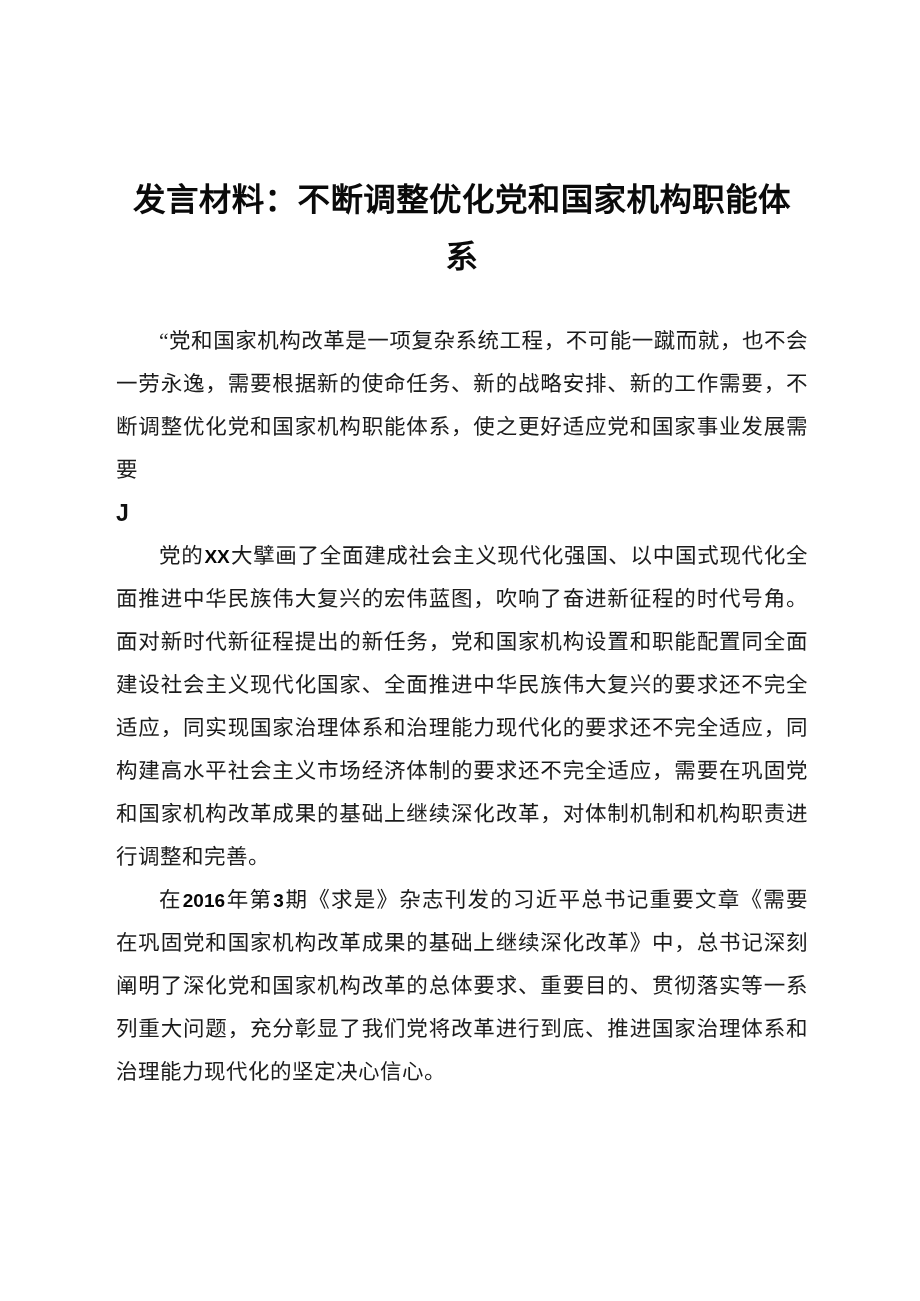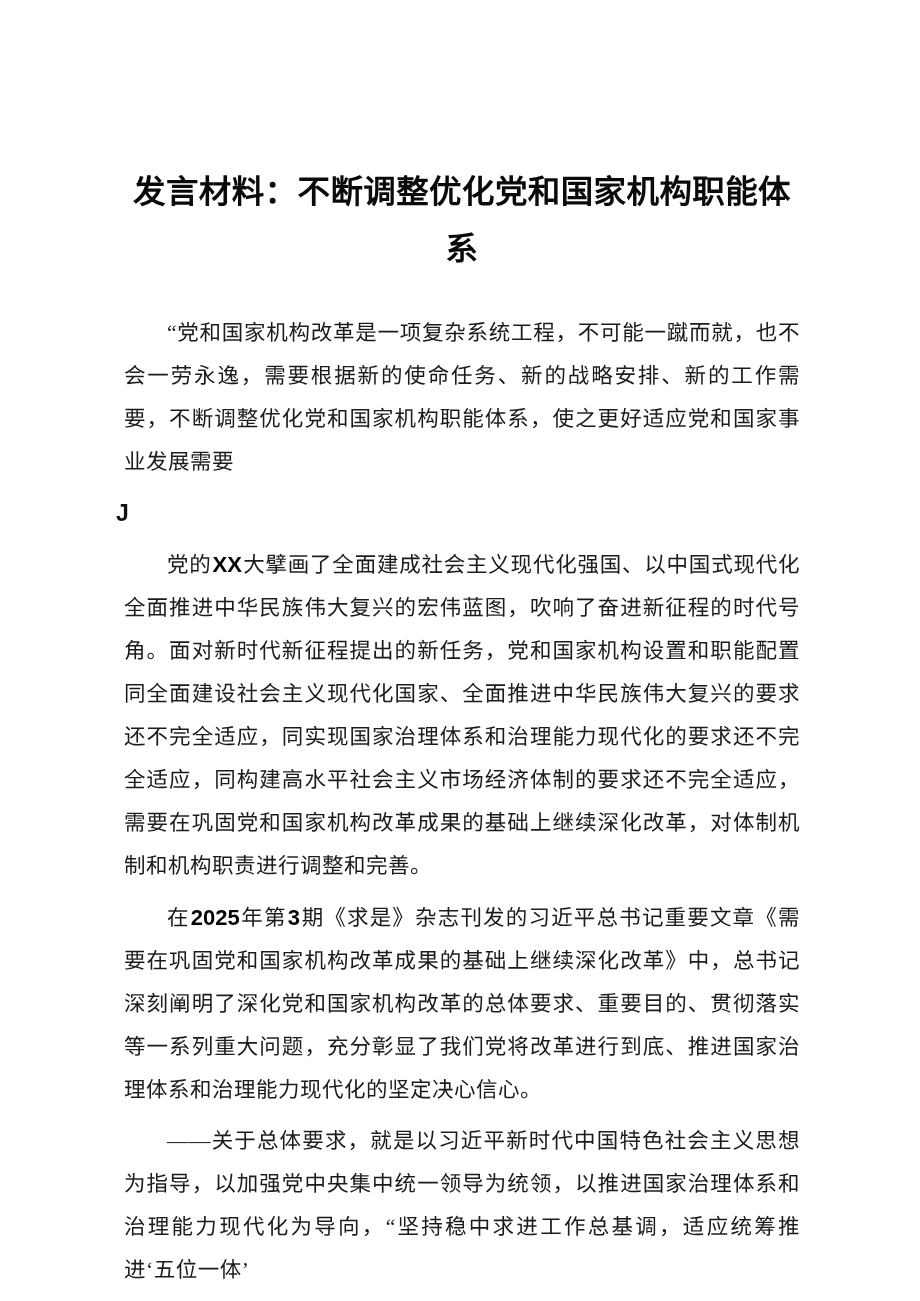--- a/index.html
+++ b/index.html
@@ -23,35 +23,35 @@
 
   .doc-body {
     position: absolute;
     left: 116px;
     top: 0;
     width: 692px;
   }
 
   
   .doc-title {
-    margin: 4px;
+    margin: 12px;
     padding-top: 160px;
     font-family: "Liberation Sans", "DejaVu Sans", sans-serif;
     font-weight: 700;
     font-size: 32.5px;
     line-height: 57px;
     letter-spacing: 0.4px;
     text-align: center;
     color: #0a0a0a;
     -webkit-font-smoothing: none;
   }
 
   
   .para {
-    margin: 8px;
+    margin: 0;
     font-family: "Liberation Serif", "DejaVu Serif", serif;
     font-size: 21.5px;
     line-height: 43px;
     color: #1b1b1b;
     text-align: justify;
     text-justify: inter-ideograph;
     text-indent: 2em;
     letter-spacing: 0.5px;
     word-break: break-all;
     -webkit-font-smoothing: none;
@@ -74,21 +74,21 @@
     line-height: 43px;
     text-indent: 0;
     letter-spacing: 0;
     color: #101010;
   }
 
   
   .num {
     font-family: "Liberation Sans", "DejaVu Sans", sans-serif;
     font-weight: 700;
-    font-size: 22px;
+    font-size: 19px;
     letter-spacing: 0;
     padding: 0 1px;
     color: #060606;
   }
 </style>
 </head>
 <body>
 
 <div class="page">
   <div class="doc-body">
@@ -97,21 +97,18 @@
 
     <p class="para first-para">“党和国家机构改革是一项复杂系统工程，不可能一蹴而就，也不会一劳永逸，需要根据新的使命任务、新的战略安排、新的工作需要，不断调整优化党和国家机构职能体系，使之更好适应党和国家事业发展需要</p>
 
     <p class="stray-glyph">J</p>
 
     <p class="para">
       <span>党的</span><span class="num">XX</span><span>大擘画了全面建成社会主义现代化强国、以中国式现代化全面推进中华民族伟大复兴的宏伟蓝图，吹响了奋进新征程的时代号角。面对新时代新征程提出的新任务，党和国家机构设置和职能配置同全面建设社会主义现代化国家、全面推进中华民族伟大复兴的要求还不完全适应，同实现国家治理体系和治理能力现代化的要求还不完全适应，同构建高水平社会主义市场经济体制的要求还不完全适应，需要在巩固党和国家机构改革成果的基础上继续深化改革，对体制机制和机构职责进行调整和完善。</span>
     </p>
 
     <p class="para">
-      <span>在</span><span class="num">2025</span><span>年第</span><span class="num">3</span><span>期《求是》杂志刊发的习近平总书记重要文章《需要在巩固党和国家机构改革成果的基础上继续深化改革》中，总书记深刻阐明了深化党和国家机构改革的总体要求、重要目的、贯彻落实等一系列重大问题，充分彰显了我们党将改革进行到底、推进国家治理体系和治理能力现代化的坚定决心信心。</span>
+      <span>在</span><span class="num">2016</span><span>年第</span><span class="num">3</span><span>期《求是》杂志刊发的习近平总书记重要文章《需要在巩固党和国家机构改革成果的基础上继续深化改革》中，总书记深刻阐明了深化党和国家机构改革的总体要求、重要目的、贯彻落实等一系列重大问题，充分彰显了我们党将改革进行到底、推进国家治理体系和治理能力现代化的坚定决心信心。</span>
     </p>
 
-    <p class="para">
-      <span>——关于总体要求，就是以习近平新时代中国特色社会主义思想为指导，以加强党中央集中统一领导为统领，以推进国家治理体系和治理能力现代化为导向，“坚持稳中求进工作总基调，适应统筹推进‘五位一体’</span>
-    </p>
 
   </div>
 </div>
 
 </body></html>

